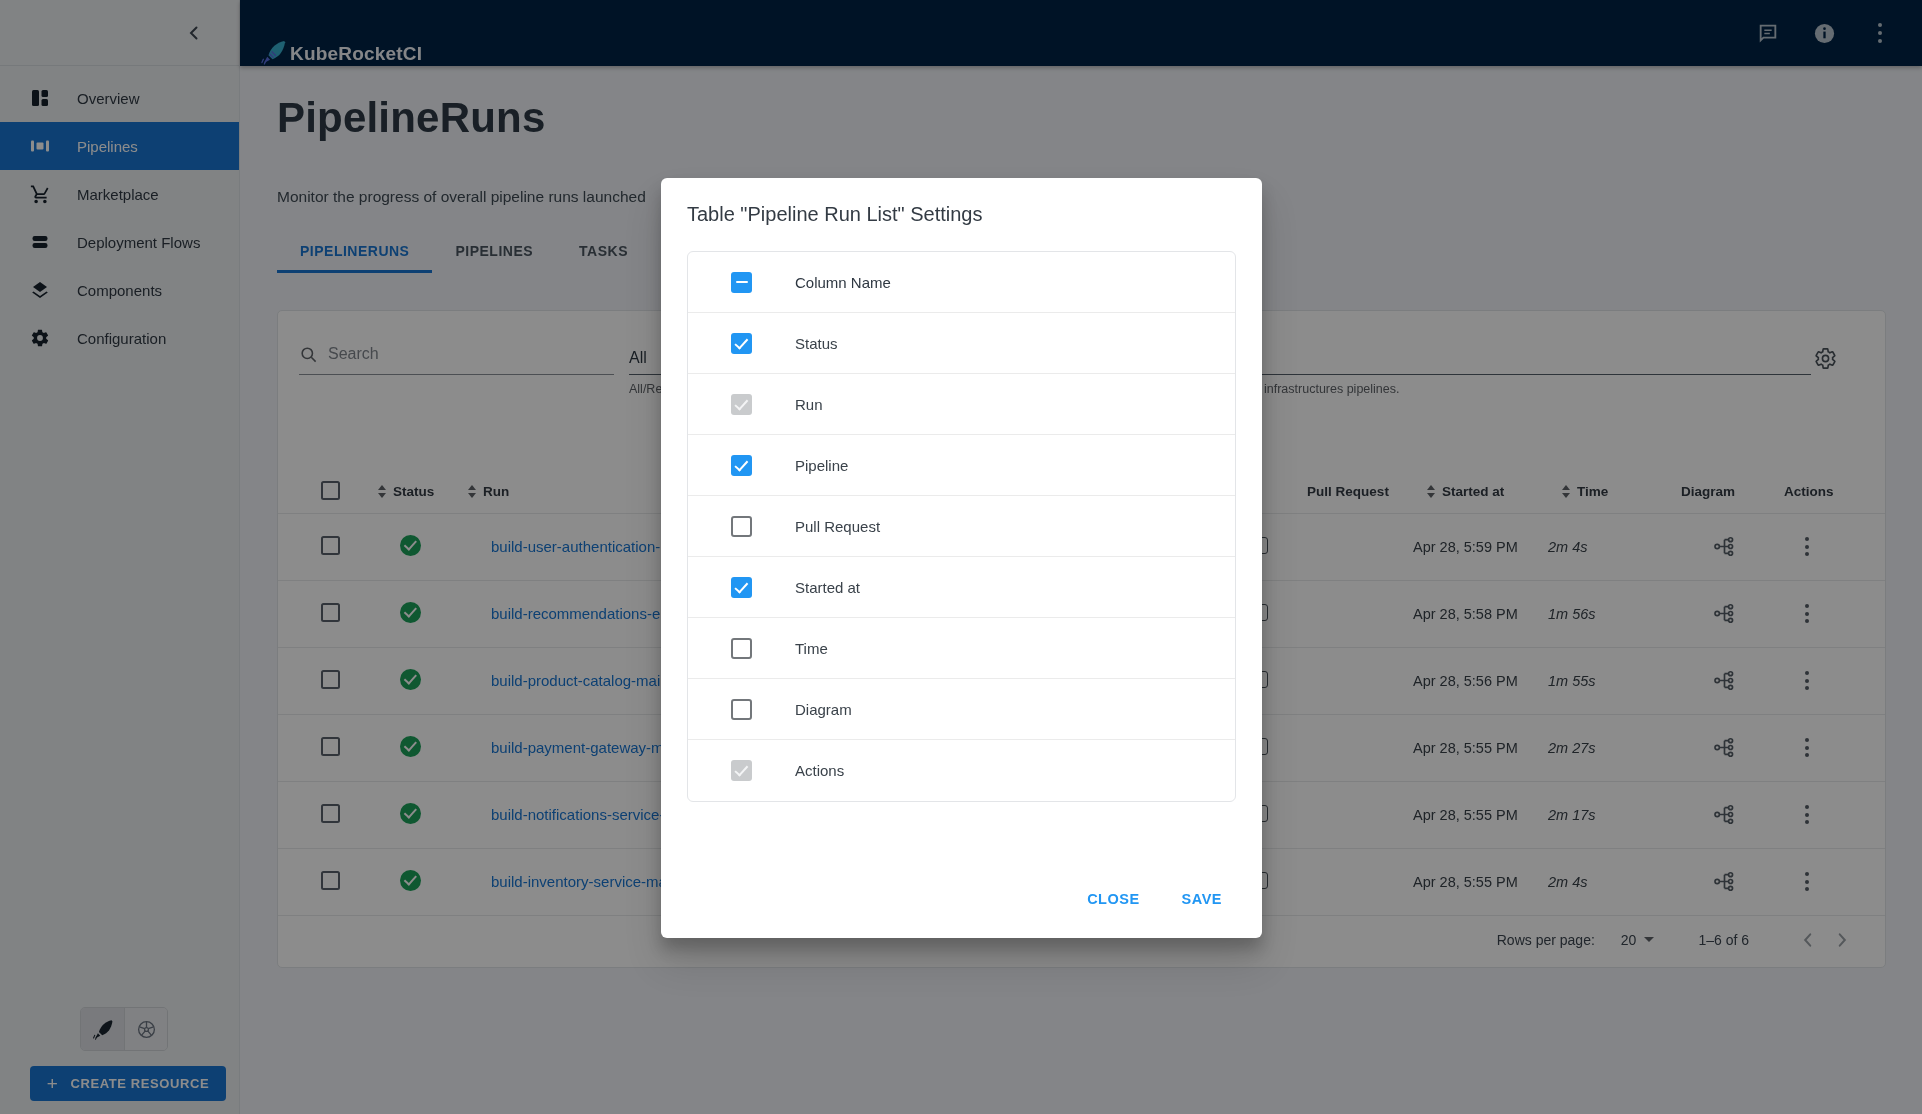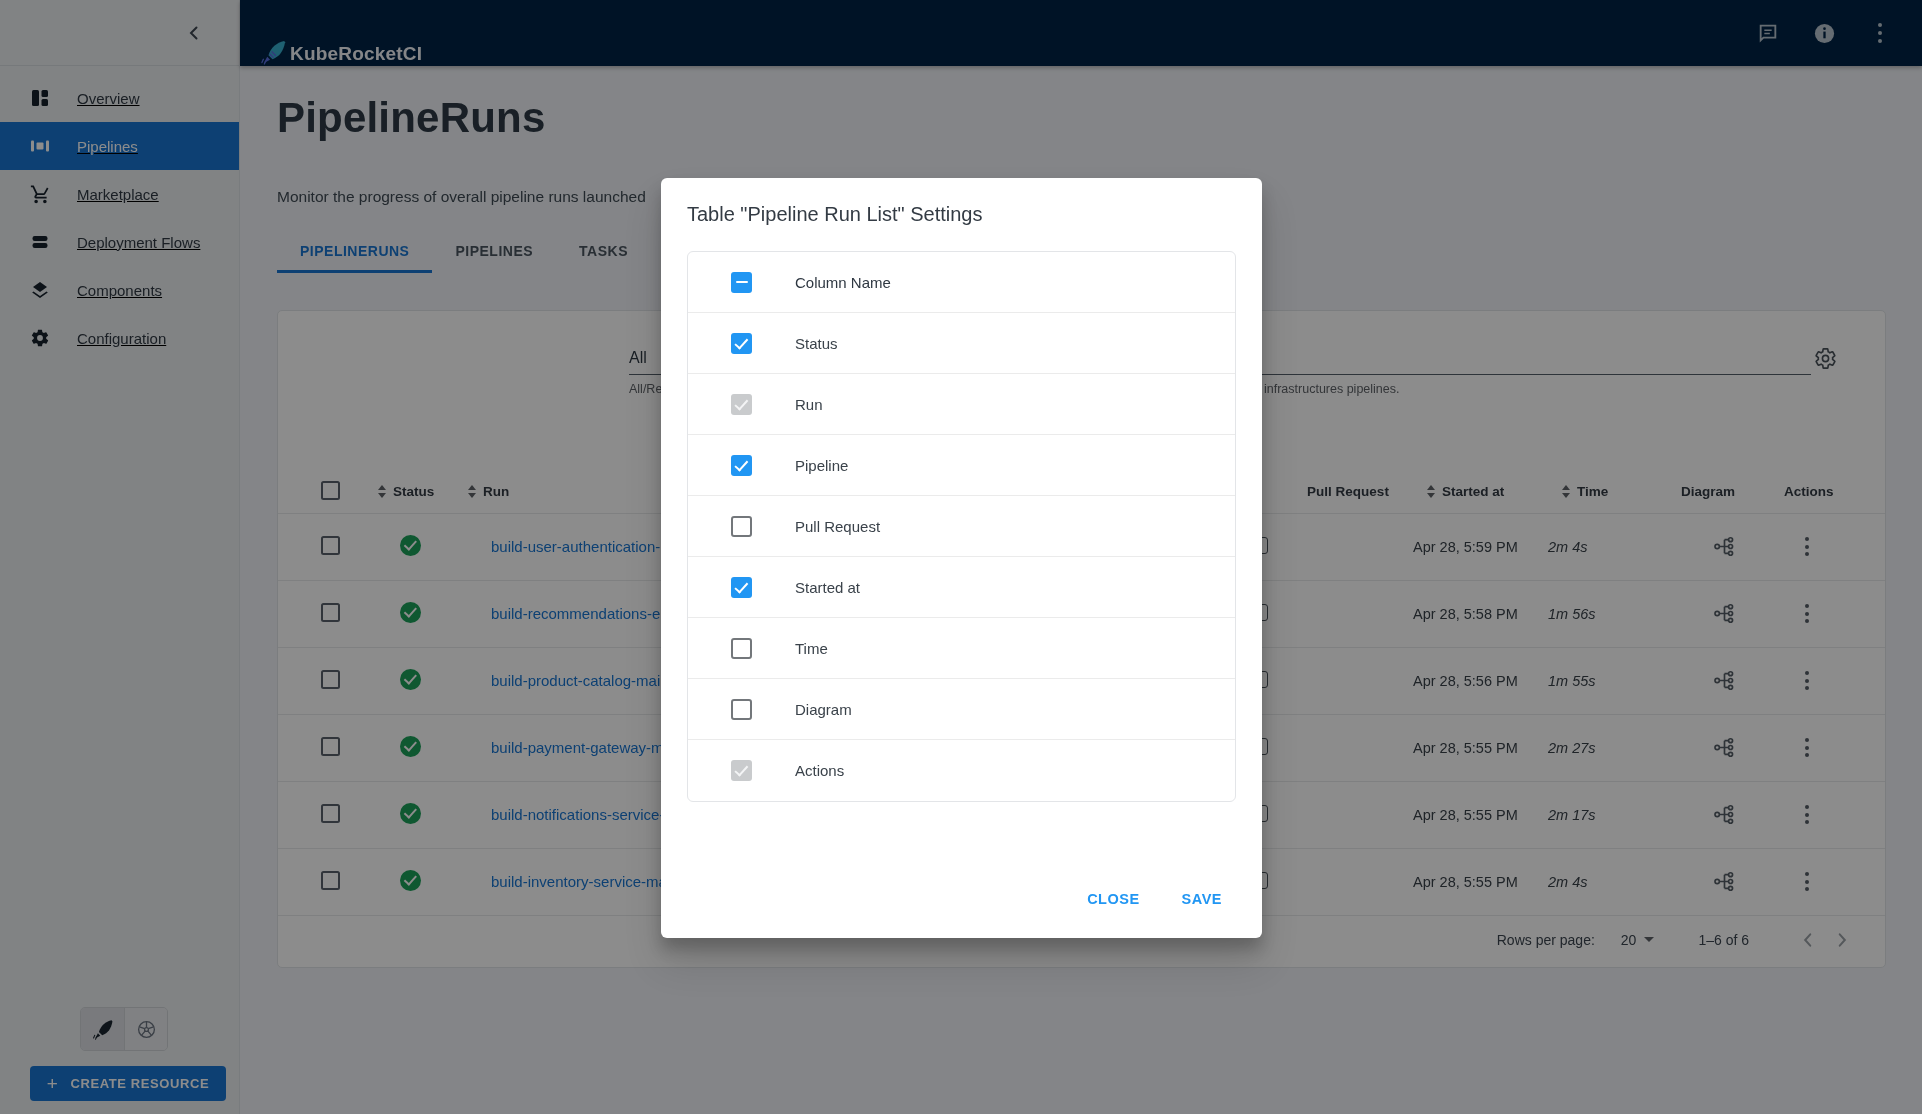--- a/index.html
+++ b/index.html
@@ -14,21 +14,21 @@
   .brand-name { color:#f2f5f8; font-size:19px; font-weight:700; letter-spacing:.2px; }
   .topbar-actions { margin-left:auto; display:flex; align-items:center; gap:32px; }
   .tb-icon { width:24px; height:24px; color:#b9c5cf; display:flex; align-items:center; justify-content:center; cursor:pointer; }
   .kebab { display:flex; flex-direction:column; gap:4px; align-items:center; }
   .kebab i { width:4px; height:4px; border-radius:50%; background:#b9c5cf; }
 
   
   .sidebar { position:absolute; left:0; top:0; width:240px; height:1114px; background:#ECEFF1; border-right:1px solid #DDE2E6; }
   .sidebar-top { height:66px; border-bottom:1px solid #D8DDE1; display:flex; align-items:center; justify-content:flex-end; padding-right:30px; }
   .collapse-btn { width:30px; height:30px; display:flex; align-items:center; justify-content:center; color:#3c4650; cursor:pointer; }
-  .nav { margin-top:8px;text-decoration:underline; }
+  .nav { margin-top:8px; }
   .nav-item { height:48px; display:flex; align-items:center; gap:26px; padding-left:29px; color:#303a44; font-size:15px; cursor:pointer; }
   .nav-item .nicon { width:22px; height:22px; color:#17222c; display:flex; align-items:center; justify-content:center; flex:0 0 22px; }
   .nav-item.active { background:#1976D2; color:#fff; }
   .nav-item.active .nicon { color:#fff; }
 
   
   .main { position:absolute; left:240px; top:66px; width:1682px; height:1048px; }
   .page-title { position:absolute; left:37px; top:28px; font-size:42px; color:#2E3A46; letter-spacing:.2px; }
   .page-desc { position:absolute; left:37px; top:122px; font-size:15.5px; color:#3F4A54; white-space:nowrap; width:420px; overflow:hidden; }
   .tabs { position:absolute; left:37px; top:165px; display:flex; }
@@ -231,20 +231,27 @@
 
         <div class="tab state"><span>PIPELINES</span></div>
 
         <div class="tab state"><span>TASKS</span></div>
 
         <div class="tab state"><span>HISTORY</span></div>
       </div>
 
     <section class="card">
       <div class="toolbar">
+        <div class="search-field">
+          <svg width="19" height="19" viewBox="0 0 24 24" fill="none" stroke="#5F6368" stroke-width="2">
+              <circle cx="10.5" cy="10.5" r="6.5"></circle>
+              <path d="M15.5 15.5 L21 21"></path>
+            </svg>
+          <span class="ph">Search</span>
+        </div>
         <div class="select-field">
           <span>All</span>
         </div>
         <span class="select-helper helper-left">All/Re</span>
         <span class="select-helper helper-right">infrastructures pipelines.</span>
         <span class="gear-btn">
           <svg width="23" height="23" viewBox="0 0 24 24" fill="none" stroke="currentColor" stroke-width="1.7">
               <path d="M19.4 13c.04-.33.06-.66.06-1s-.02-.67-.06-1l2.1-1.65a.5.5 0 0 0 .13-.64l-2-3.46a.5.5 0 0 0-.6-.22l-2.5 1a7.3 7.3 0 0 0-1.7-1l-.4-2.65A.49.49 0 0 0 14 2h-4a.5.5 0 0 0-.5.42l-.4 2.65c-.6.26-1.17.6-1.7 1l-2.5-1a.5.5 0 0 0-.6.22l-2 3.46a.5.5 0 0 0 .13.64L4.54 11c-.04.33-.06.66-.06 1s.02.67.06 1l-2.1 1.65a.5.5 0 0 0-.13.64l2 3.46c.12.22.38.3.6.22l2.5-1c.53.4 1.1.74 1.7 1l.4 2.65c.05.24.25.42.5.42h4c.25 0 .45-.18.5-.42l.4-2.65c.6-.26 1.17-.6 1.7-1l2.5 1c.22.08.48 0 .6-.22l2-3.46a.5.5 0 0 0-.13-.64L19.4 13z"></path>
               <circle cx="12" cy="12" r="3.2"></circle>
             </svg>

